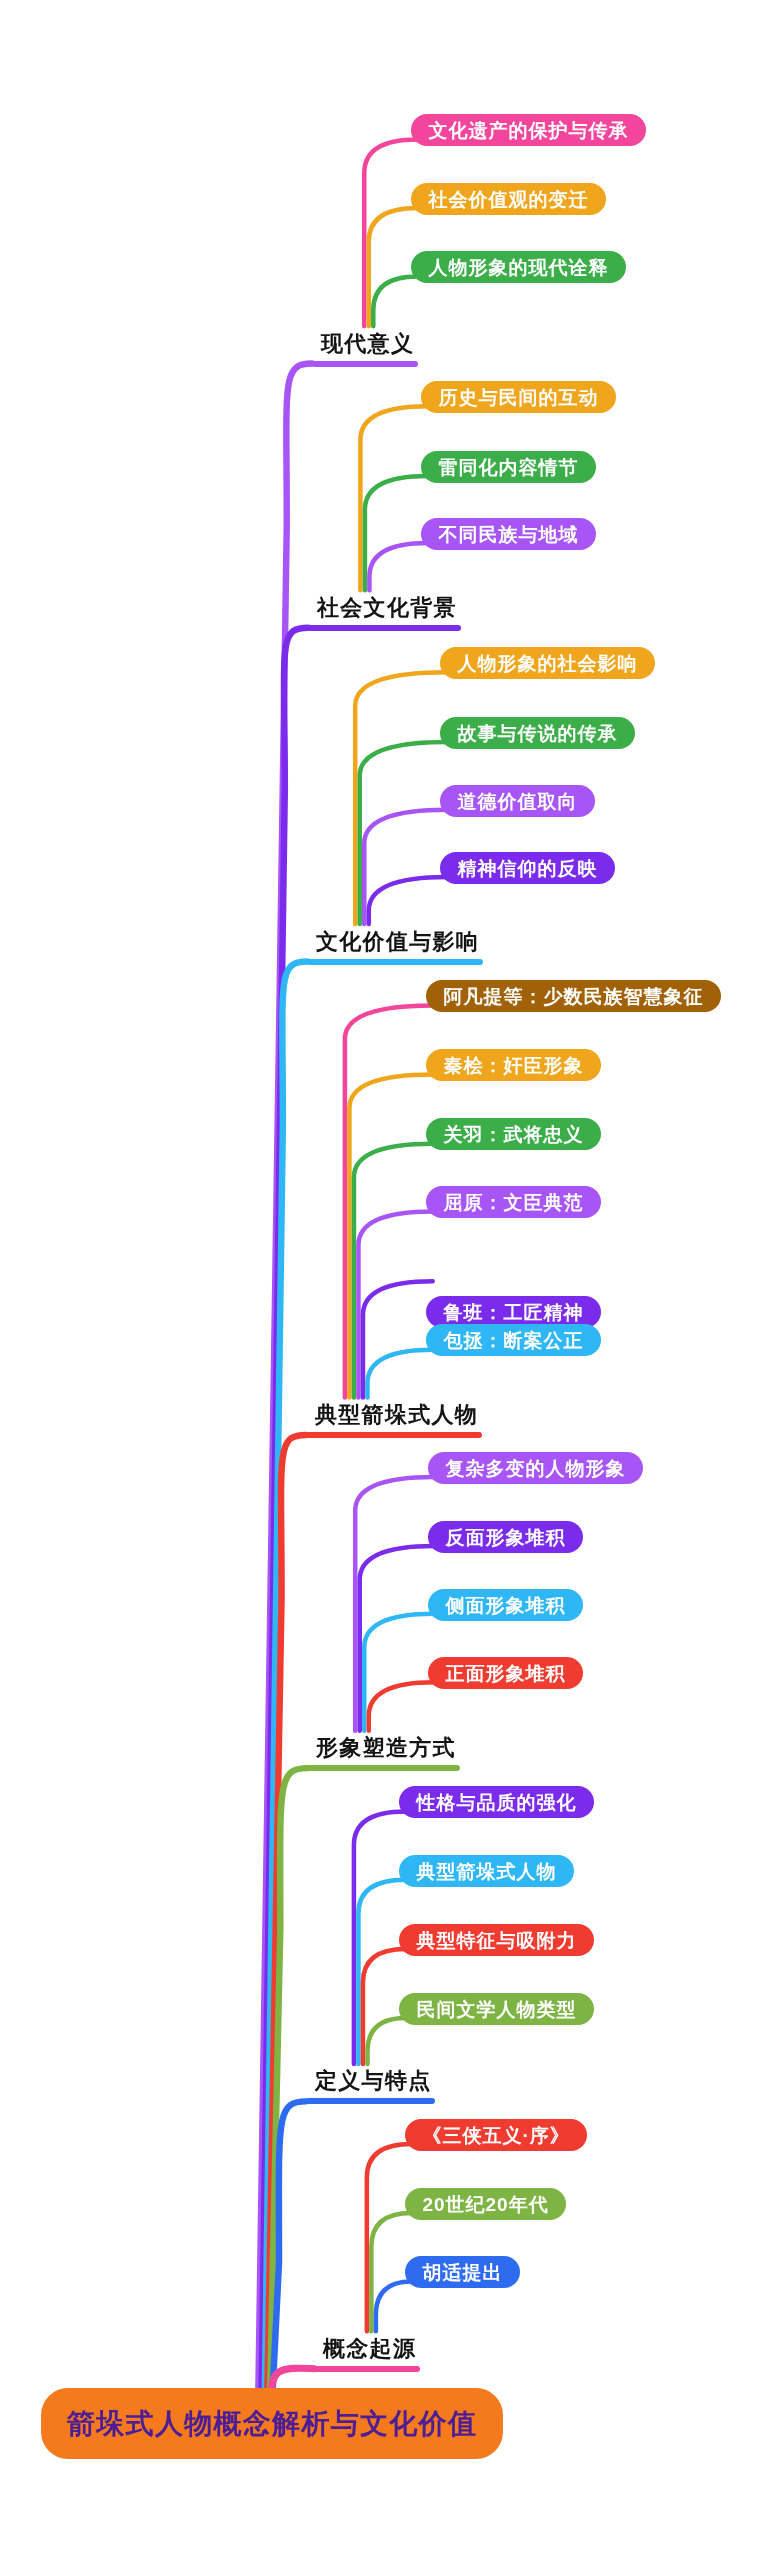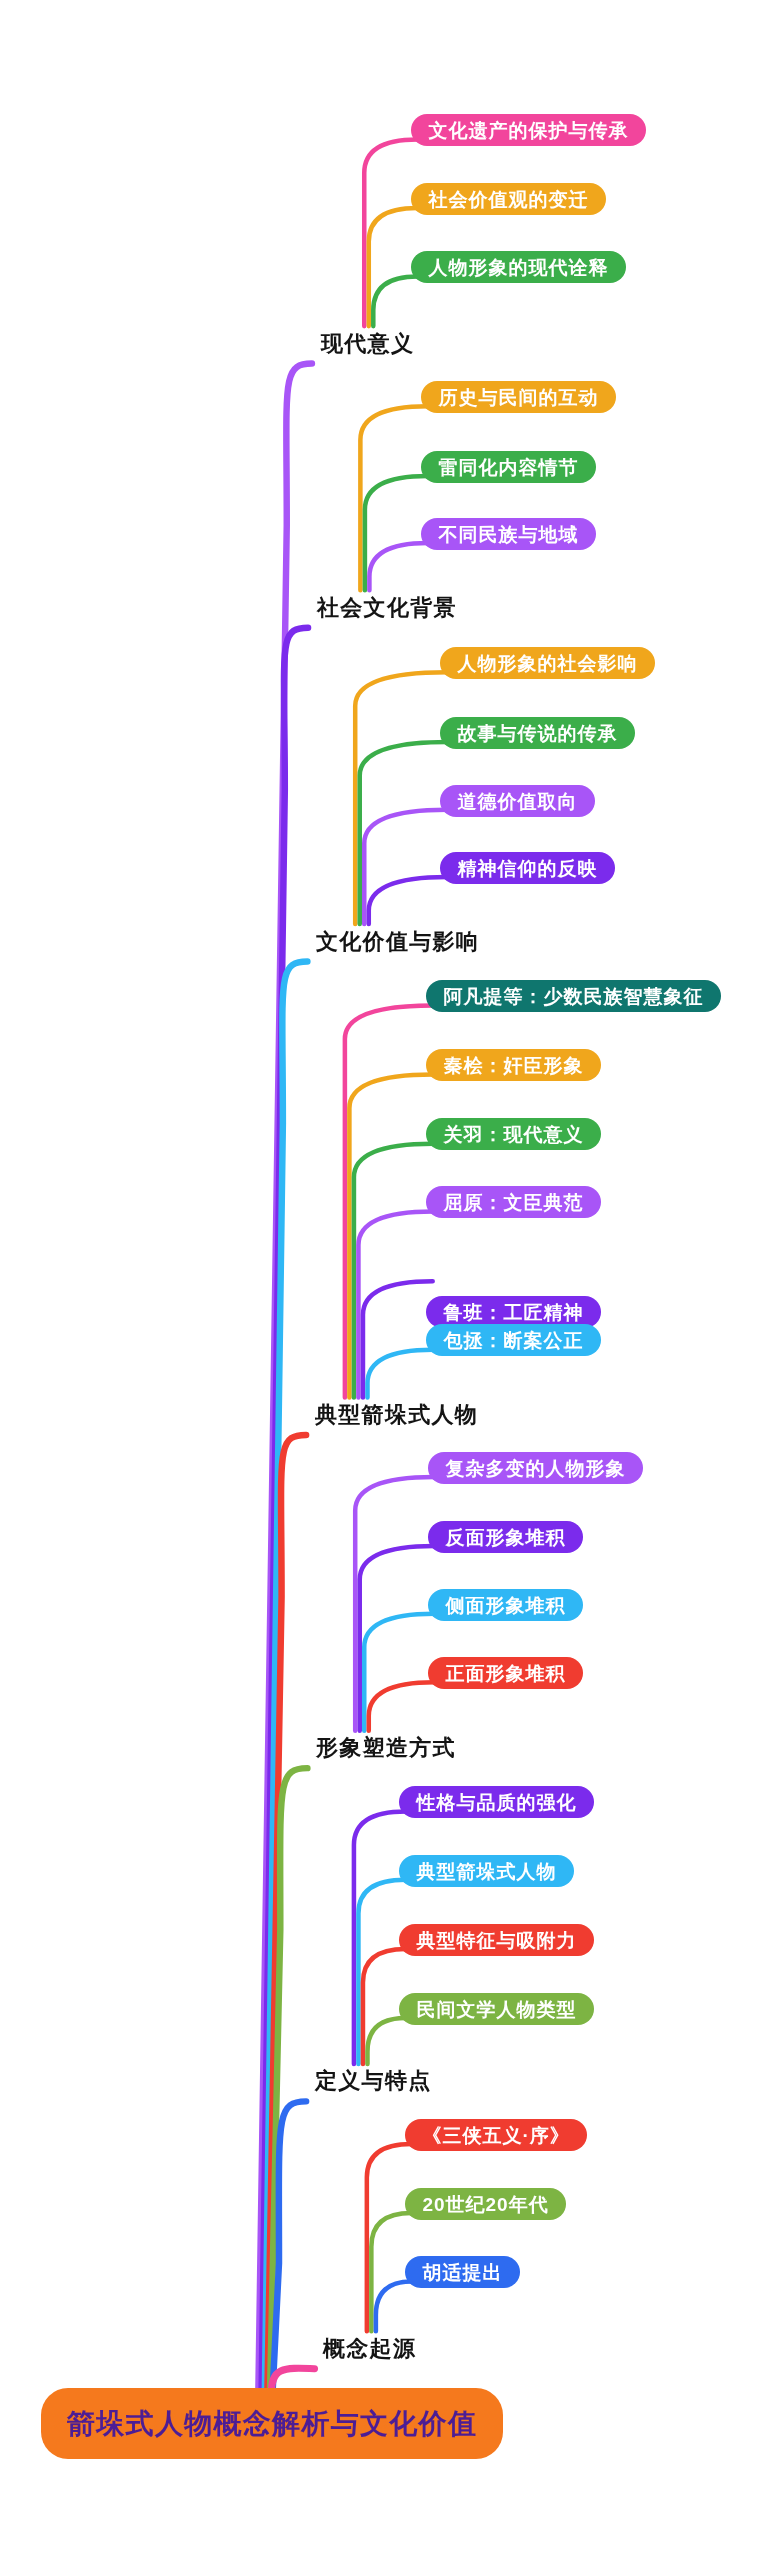--- a/index.html
+++ b/index.html
@@ -14,21 +14,21 @@
     padding:0 17.4px;color:#ffffff;font-weight:700;font-size:19px;
     letter-spacing:1px;line-height:1;
   }
   .root-pill{
     position:absolute;height:71px;border-radius:27px;
     display:flex;align-items:center;white-space:nowrap;
     padding:0 26px;color:#4c1d95;font-weight:700;font-size:28px;
     letter-spacing:1.3px;line-height:1;
   }
   .slabel{
-    position:absolute;display:flex;flex-direction:row;
+    position:absolute;display:flex;flex-direction:column;
     align-items:flex-end;width:max-content;
   }
   .slabel .txt{
     font-size:22px;font-weight:700;color:#141414;
     letter-spacing:1.3px;white-space:nowrap;padding:0 3.9px 0 9px;line-height:26px;
   }
   .slabel .underline{height:6.5px;border-radius:3.2px;margin-top:3.9px;width:100%;}
 </style>
 </head>
 <body>
@@ -154,23 +154,23 @@
         <div class="underline" style="background: rgb(123, 43, 236);"></div>
       </div>
       <div class="pill" style="left: 440px; top: 647px; background: rgb(240, 166, 28);">人物形象的社会影响</div>
       <div class="pill" style="left: 440px; top: 717px; background: rgb(59, 174, 74);">故事与传说的传承</div>
       <div class="pill" style="left: 440px; top: 785px; background: rgb(168, 85, 247);">道德价值取向</div>
       <div class="pill" style="left: 440px; top: 852px; background: rgb(123, 43, 236);">精神信仰的反映</div>
       <div class="slabel" style="left: 307px; top: 929px;">
         <div class="txt">文化价值与影响</div>
         <div class="underline" style="background: rgb(47, 183, 245);"></div>
       </div>
-      <div class="pill" style="left: 426px; top: 980px; background: #0f766e;">阿凡提等：少数民族智慧象征</div>
+      <div class="pill" style="left: 426px; top: 980px; background: #a16207;">阿凡提等：少数民族智慧象征</div>
       <div class="pill" style="left: 426px; top: 1049px; background: rgb(240, 166, 28);">秦桧：奸臣形象</div>
-      <div class="pill" style="left: 426px; top: 1118px; background: rgb(59, 174, 74);">关羽：现代意义</div>
+      <div class="pill" style="left: 426px; top: 1118px; background: rgb(59, 174, 74);">关羽：武将忠义</div>
       <div class="pill" style="left: 426px; top: 1186px; background: rgb(168, 85, 247);">屈原：文臣典范</div>
       <div class="pill" style="left: 426px; top: 1256px; background: rgb(123, 43, 236); margin-top: 40px;">鲁班：工匠精神</div>
       <div class="pill" style="left: 426px; top: 1324px; background: rgb(47, 183, 245);">包拯：断案公正</div>
       <div class="slabel" style="left: 306px; top: 1402px;">
         <div class="txt">典型箭垛式人物</div>
         <div class="underline" style="background: rgb(240, 60, 48);"></div>
       </div>
       <div class="pill" style="left: 428px; top: 1452px; background: rgb(168, 85, 247);">复杂多变的人物形象</div>
       <div class="pill" style="left: 428px; top: 1521px; background: rgb(123, 43, 236);">反面形象堆积</div>
       <div class="pill" style="left: 428px; top: 1589px; background: rgb(47, 183, 245);">侧面形象堆积</div>

